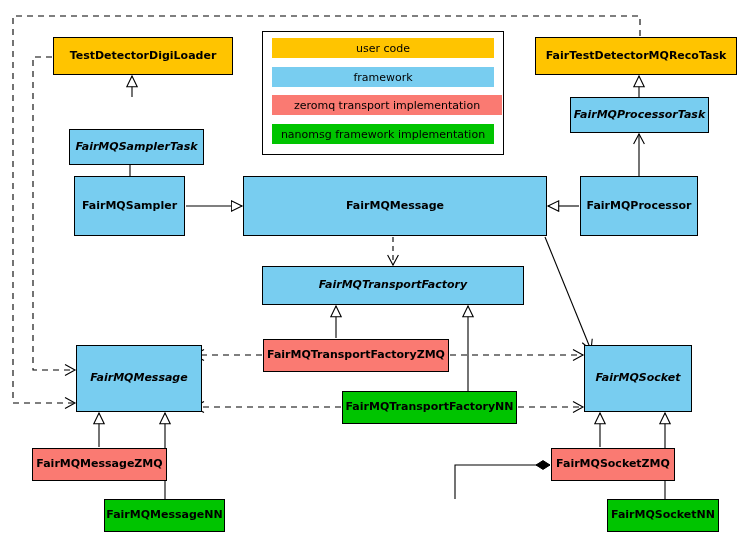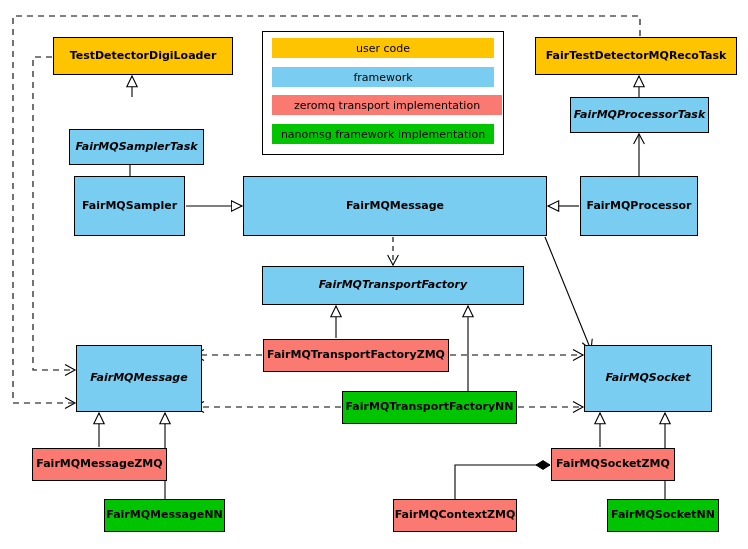--- a/index.html
+++ b/index.html
@@ -163,31 +163,28 @@
   </div>
   <div class="node" style="left: 263px; top: 339px; width: 186px; height: 33px; background: rgb(250, 122, 114);">
     <span>FairMQTransportFactoryZMQ</span>
   </div>
   <div class="node" style="left: 342px; top: 391px; width: 175px; height: 33px; background: rgb(0, 196, 0);">
     <span>FairMQTransportFactoryNN</span>
   </div>
   <div class="node abstract" style="left: 76px; top: 345px; width: 126px; height: 67px; background: rgb(120, 205, 240);">
     <span>FairMQMessage</span>
   </div>
-  <div class="node abstract" style="left: 584px; top: 345px; width: 128px; height: 67px; background: rgb(120, 205, 240);">
+  <div class="node abstract" style="left: 584px; top: 345px; width: 108px; height: 67px; background: rgb(120, 205, 240);">
     <span>FairMQSocket</span>
   </div>
   <div class="node" style="left: 104px; top: 499px; width: 121px; height: 33px; background: rgb(0, 196, 0);">
     <span>FairMQMessageNN</span>
   </div>
   <div class="node" style="left: 32px; top: 448px; width: 135px; height: 33px; background: rgb(250, 122, 114);">
     <span>FairMQMessageZMQ</span>
-  </div>
-  <div class="node" style="left: 393px; top: 499px; width: 124px; height: 33px; background: rgb(250, 122, 114);">
-    <span>FairMQContextZMQ</span>
   </div>
   <div class="node" style="left: 551px; top: 448px; width: 124px; height: 33px; background: rgb(250, 122, 114);">
     <span>FairMQSocketZMQ</span>
   </div>
   <div class="node" style="left: 607px; top: 499px; width: 112px; height: 33px; background: rgb(0, 196, 0);">
     <span>FairMQSocketNN</span>
   </div>
 
 </div>
 

